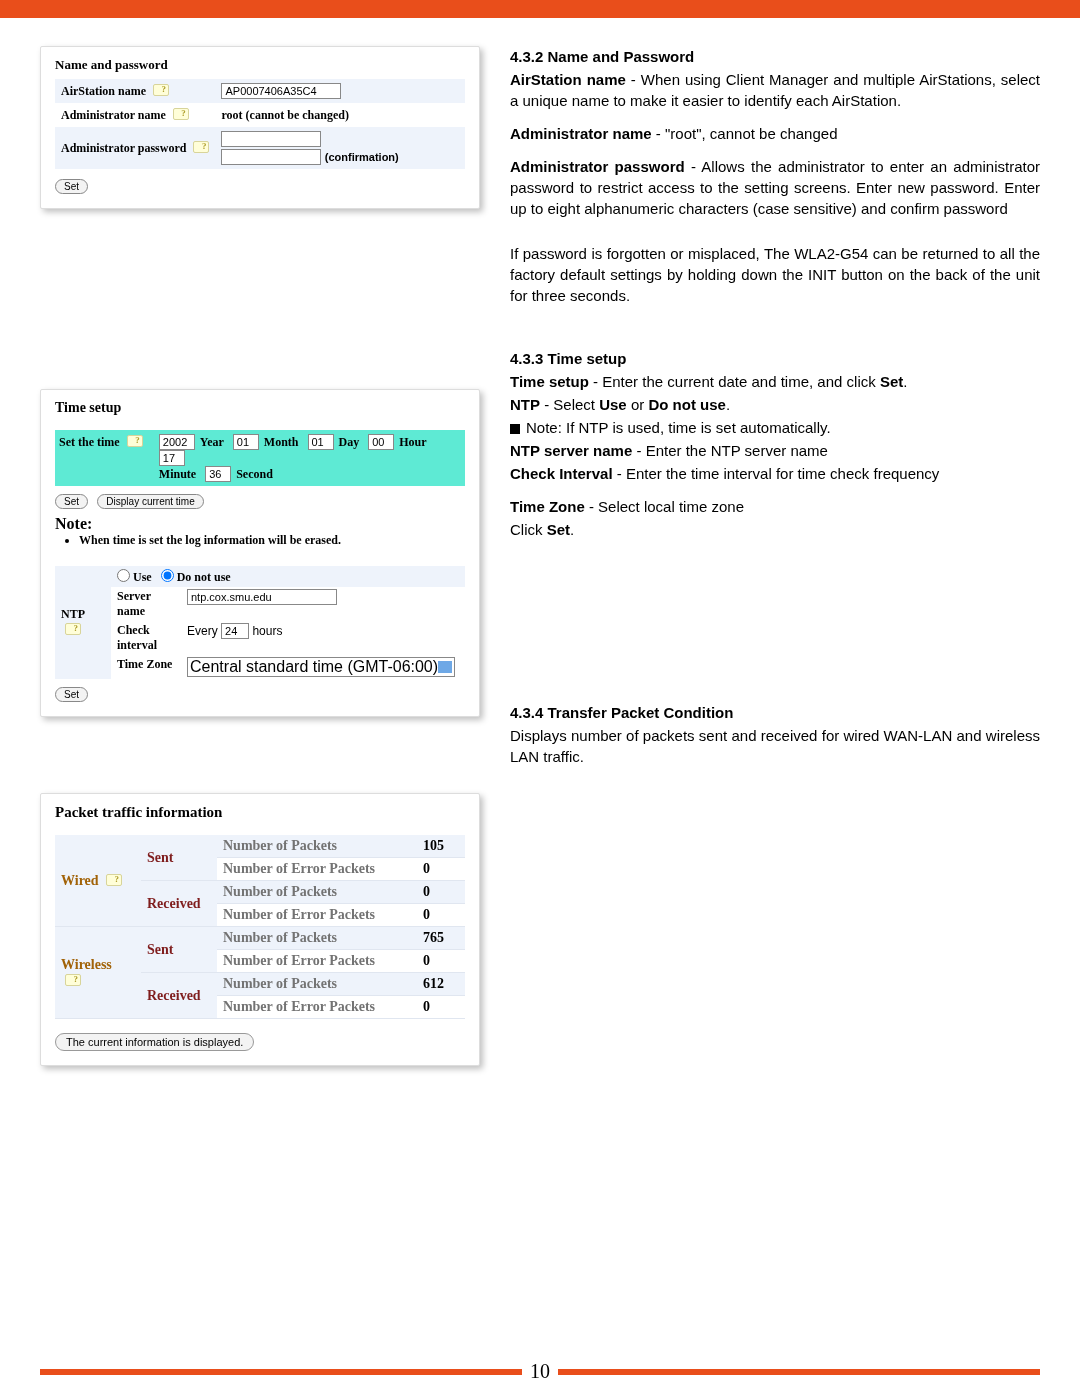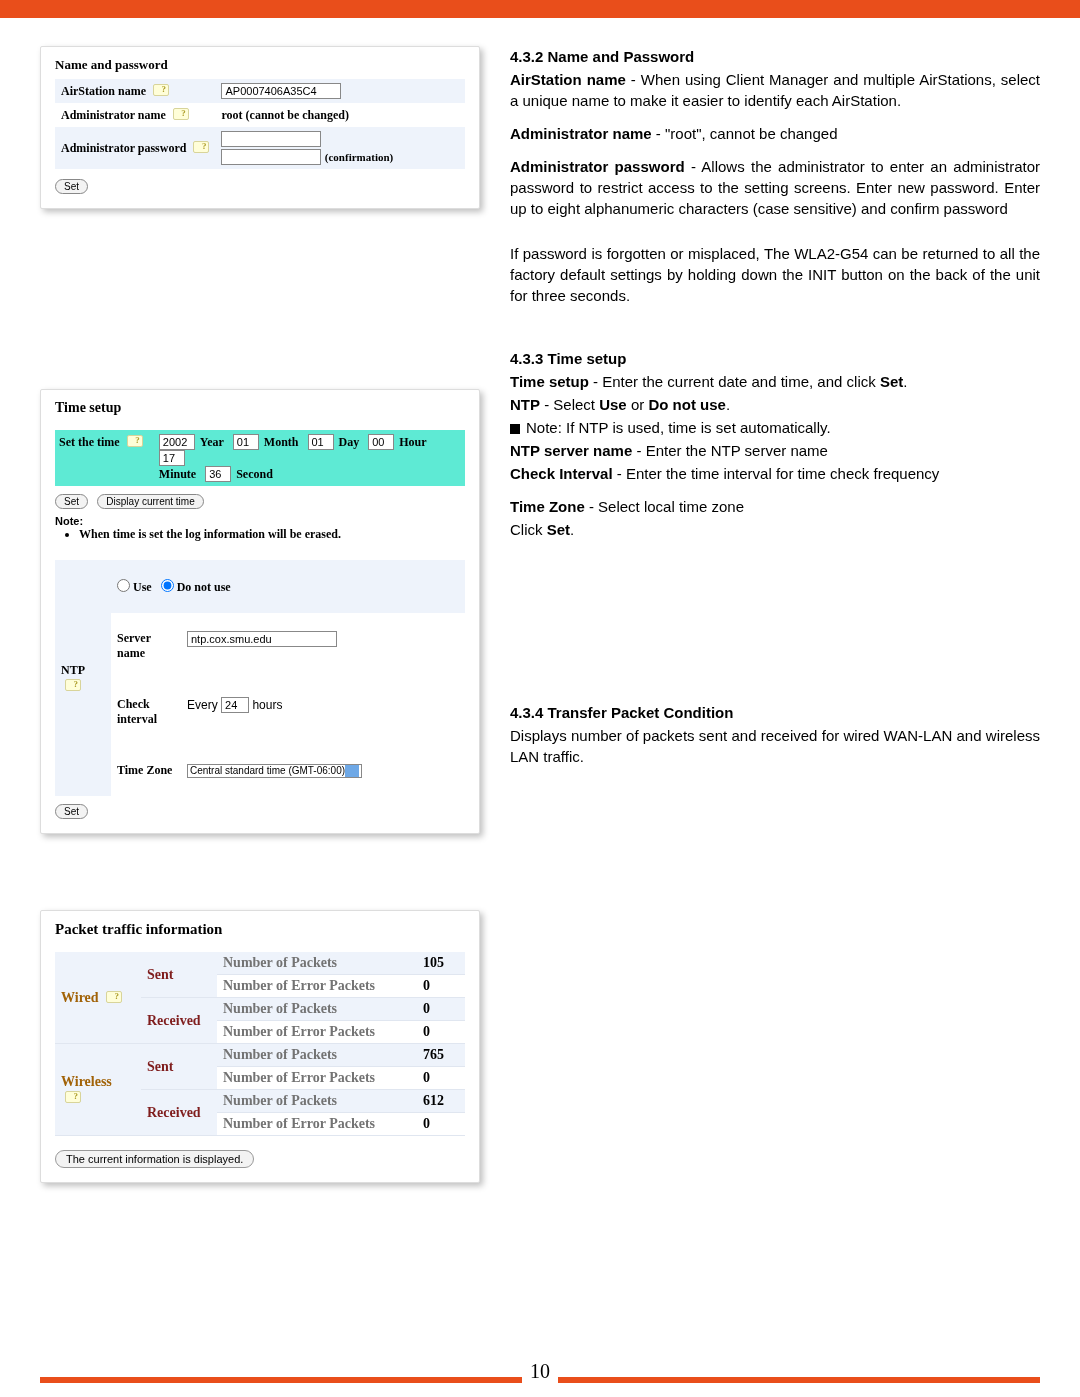--- a/index.html
+++ b/index.html
@@ -69,55 +69,55 @@
   .btn {
     display: inline-block;
     font-size: 10px;
     padding: 1px 8px;
     border: 1px solid #888;
     border-radius: 10px;
     background: #f3f3f3;
     cursor: pointer;
   }
   .confirm-lbl {
-    font-family: Liberation Serif, serif;
+    font-family: Liberation Sans, sans-serif;
     font-weight: bold;
     font-size: 11px;
   }
   
   .ts-row1 { background: #5eead4; padding: 4px; display: flex; }
   .ts-label {
     font-family: Georgia, 'Times New Roman', serif;
     font-weight: bold;
     font-size: 12px;
     width: 100px;
   }
   .ts-fields { font-family: Georgia, 'Times New Roman', serif; font-weight: bold; font-size: 12px; }
   .ts-fields .ibox { width: 36px; display: inline-block; }
   .ts-fields .ibox-s { width: 26px; display: inline-block; }
   .ts-fields .lab { margin: 0 6px 0 2px; }
   .ts-buttons { margin: 8px 0 6px 0; }
   .ts-note {
-    font-family: Liberation Sans, sans-serif;
-    font-weight: bold; font-size: 11px;
+    font-family: Liberation Serif, serif;
+    font-weight: bold; font-size: 16px;
   }
   .ts-note-li {
     font-family: Georgia, 'Times New Roman', serif;
     font-weight: bold; font-size: 12px;
     margin-left: 24px;
     list-style: disc;
   }
   .ntp-table { width: 100%; border-collapse: collapse; margin-top: 18px; }
-  .ntp-table td { padding: 18px 6px; vertical-align: top; font-size: 12px; }
+  .ntp-table td { padding: 2px 6px; vertical-align: top; font-size: 12px; }
   .ntp-head { background: #eef3fb; }
   .ntp-cell-label { font-family: Georgia, 'Times New Roman', serif; font-weight: bold; width: 56px; }
   .ntp-cell-l2 { width: 70px; font-family: Georgia, 'Times New Roman', serif; font-weight: bold; }
   .ntp-row-sel {
     border: 1px solid #888;
-    font-size: 10px;
+    font-size: 16px;
     padding: 0 2px;
     background: #fff;
     display: inline-flex;
     align-items: center;
     gap: 0;
     text-align: right;
   }
   .sel-btn {
     width: 14px; height: 12px;
     background: #6ea8e6;
@@ -153,21 +153,21 @@
   .sect-head { font-weight: bold; margin-bottom: 2px; }
   .b { font-weight: bold; }
   .para { margin-bottom: 12px; text-align: justify; }
   .para-tight { margin-bottom: 2px; text-align: justify; }
   .sq { display: inline-block; width: 10px; height: 10px; background: #000; margin-right: 6px; position: relative; top: 1px; }
   .footer {
     position: absolute;
     bottom: 14px;
     left: 0; right: 0;
     display: flex;
-    align-items: flex-end;
+    align-items: center;
     gap: 8px;
     padding: 0 40px;
   }
   .f-bar-l { height: 6px; background: #e94e1b; flex: 1; }
   .f-bar-r { height: 6px; background: #e94e1b; flex: 1; }
   .f-num { font-family: Georgia, 'Times New Roman', serif; font-size: 20px; }
   .sp { height: 140px; }
   .sp2 { height: 36px; }
   .radio { position: relative; top: 1px; }
 </style>

